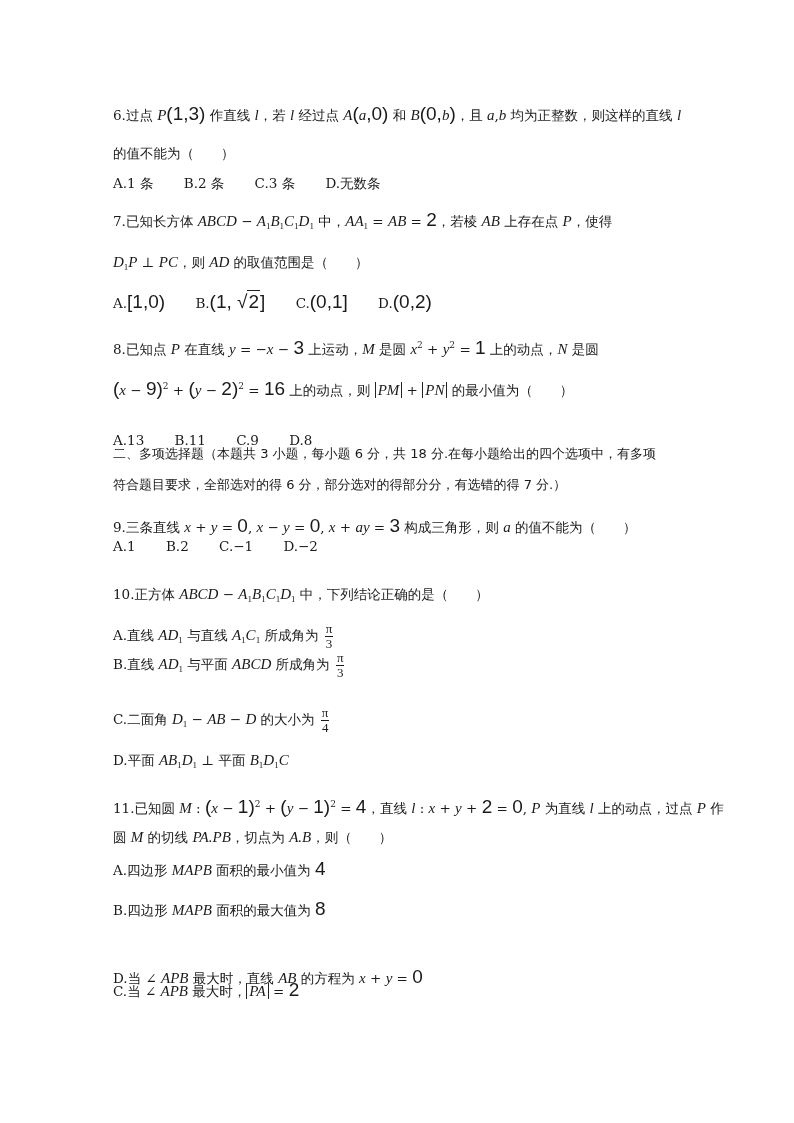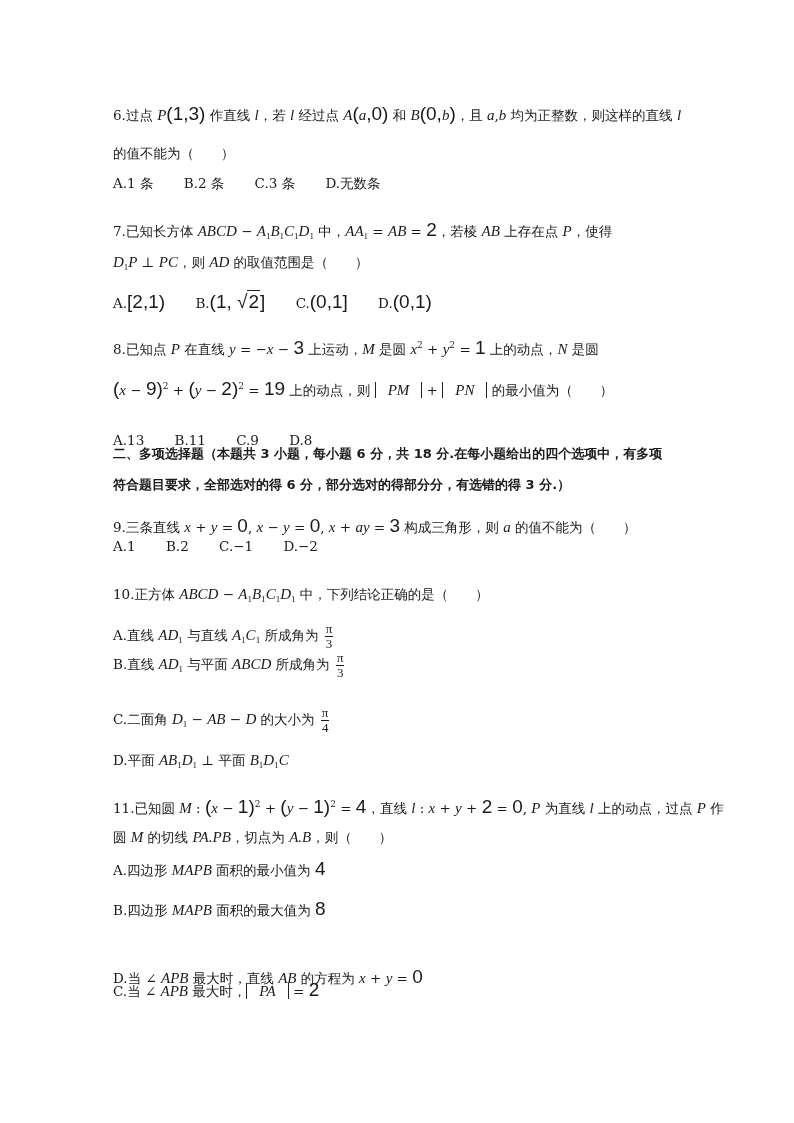--- a/index.html
+++ b/index.html
@@ -3,60 +3,60 @@
 <meta charset="utf-8">
 <style>
   html, body { margin: 0; padding: 0; background: #ffffff; }
   body { width: 794px; height: 1123px; position: relative; overflow: hidden;
          font-family: "DejaVu Serif", "Liberation Serif", serif; color: #1a1a1a; }
   .line { position: absolute; left: 113px; font-size: 13.5px; white-space: nowrap; line-height: 20px; }
   .m { font-family: "Liberation Serif", "DejaVu Serif", serif; font-style: italic; font-size: 15px; }
   .n { font-family: Liberation Sans, sans-serif; font-size: 19px; }
   sub { font-size: 9px; vertical-align: -3px; font-style: normal; }
   sup { font-size: 9px; vertical-align: 6px; }
-  .bold { font-weight: bold; font-family: "DejaVu Sans", "Liberation Sans", sans-serif; font-size: 13px; }
+  .bold { font-weight: normal; font-family: "DejaVu Sans", "Liberation Sans", sans-serif; font-size: 13px; }
   .frac { display: inline-block; vertical-align: middle; text-align: center; font-family: "Liberation Serif", serif; font-size: 13px; line-height: 14px; margin-left: 2px; }
   .frac .num { display: block; border-bottom: 1px solid #1a1a1a; padding: 0 1px; }
   .frac .den { display: block; }
   .opt { margin-right: 26px; }
-  .abs { border-left: 1px solid #222; border-right: 1px solid #222; padding: 0 12px; }
+  .abs { border-left: 1px solid #222; border-right: 1px solid #222; padding: 0 2px; }
   .sqrt { border-top: 1px solid #222; padding: 0 1px; }
 </style>
 </head>
 <body>
 
 <div class="line" style="top:104px">6.过点 <span class="m">P</span><span class="n">(1,3)</span> 作直线 <span class="m">l</span>，若 <span class="m">l</span> 经过点 <span class="m">A</span><span class="n">(</span><span class="m">a</span><span class="n">,0)</span> 和 <span class="m">B</span><span class="n">(0,</span><span class="m">b</span><span class="n">)</span>，且 <span class="m">a</span>,<span class="m">b</span> 均为正整数，则这样的直线 <span class="m">l</span></div>
 <div class="line" style="top:143px">的值不能为（　　）</div>
 <div class="line" style="top:173px">
   <span class="opt">A.1 条</span>
   <span class="opt">B.2 条</span>
   <span class="opt">C.3 条</span>
   <span class="opt">D.无数条</span>
 </div>
 
-<div class="line" style="top:220px">7.已知长方体 <span class="m">ABCD</span> − <span class="m">A<sub>1</sub>B<sub>1</sub>C<sub>1</sub>D<sub>1</sub></span> 中，<span class="m">AA<sub>1</sub></span> = <span class="m">AB</span> = <span class="n">2</span>，若棱 <span class="m">AB</span> 上存在点 <span class="m">P</span>，使得</div>
+<div class="line" style="top:210px">7.已知长方体 <span class="m">ABCD</span> − <span class="m">A<sub>1</sub>B<sub>1</sub>C<sub>1</sub>D<sub>1</sub></span> 中，<span class="m">AA<sub>1</sub></span> = <span class="m">AB</span> = <span class="n">2</span>，若棱 <span class="m">AB</span> 上存在点 <span class="m">P</span>，使得</div>
 <div class="line" style="top:252px"><span class="m">D<sub>1</sub>P</span> ⊥ <span class="m">PC</span>，则 <span class="m">AD</span> 的取值范围是（　　）</div>
 <div class="line" style="top:292px">
-  <span class="opt">A.<span class="n">[2,1)</span></span>
+  <span class="opt">A.<span class="n">[1,0)</span></span>
   <span class="opt">B.<span class="n">(1, √<span class="sqrt">2</span>]</span></span>
   <span class="opt">C.<span class="n">(0,1]</span></span>
-  <span class="opt">D.<span class="n">(0,1)</span></span>
+  <span class="opt">D.<span class="n">(0,2)</span></span>
 </div>
 
 <div class="line" style="top:335px">8.已知点 <span class="m">P</span> 在直线 <span class="m">y</span> = −<span class="m">x</span> − <span class="n">3</span> 上运动，<span class="m">M</span> 是圆 <span class="m">x</span><sup>2</sup> + <span class="m">y</span><sup>2</sup> = <span class="n">1</span> 上的动点，<span class="m">N</span> 是圆</div>
-<div class="line" style="top:376px"><span class="n">(</span><span class="m">x</span> − <span class="n">9)</span><sup>2</sup> + <span class="n">(</span><span class="m">y</span> − <span class="n">2)</span><sup>2</sup> = <span class="n">19</span> 上的动点，则 <span class="abs m">PM</span> + <span class="abs m">PN</span> 的最小值为（　　）</div>
+<div class="line" style="top:376px"><span class="n">(</span><span class="m">x</span> − <span class="n">9)</span><sup>2</sup> + <span class="n">(</span><span class="m">y</span> − <span class="n">2)</span><sup>2</sup> = <span class="n">16</span> 上的动点，则 <span class="abs m">PM</span> + <span class="abs m">PN</span> 的最小值为（　　）</div>
 <div class="line" style="top:430px">
   <span class="opt">A.13</span>
   <span class="opt">B.11</span>
   <span class="opt">C.9</span>
   <span class="opt">D.8</span>
 </div>
 
 <div class="line bold" style="top:444px">二、多项选择题（本题共 3 小题，每小题 6 分，共 18 分.在每小题给出的四个选项中，有多项</div>
-<div class="line bold" style="top:475px">符合题目要求，全部选对的得 6 分，部分选对的得部分分，有选错的得 3 分.）</div>
+<div class="line bold" style="top:475px">符合题目要求，全部选对的得 6 分，部分选对的得部分分，有选错的得 7 分.）</div>
 
 <div class="line" style="top:516px">9.三条直线 <span class="m">x</span> + <span class="m">y</span> = <span class="n">0</span>, <span class="m">x</span> − <span class="m">y</span> = <span class="n">0</span>, <span class="m">x</span> + <span class="m">ay</span> = <span class="n">3</span> 构成三角形，则 <span class="m">a</span> 的值不能为（　　）</div>
 <div class="line" style="top:536px">
   <span class="opt">A.1</span>
   <span class="opt">B.2</span>
   <span class="opt">C.−1</span>
   <span class="opt">D.−2</span>
 </div>
 
 <div class="line" style="top:584px">10.正方体 <span class="m">ABCD</span> − <span class="m">A<sub>1</sub>B<sub>1</sub>C<sub>1</sub>D<sub>1</sub></span> 中，下列结论正确的是（　　）</div>

